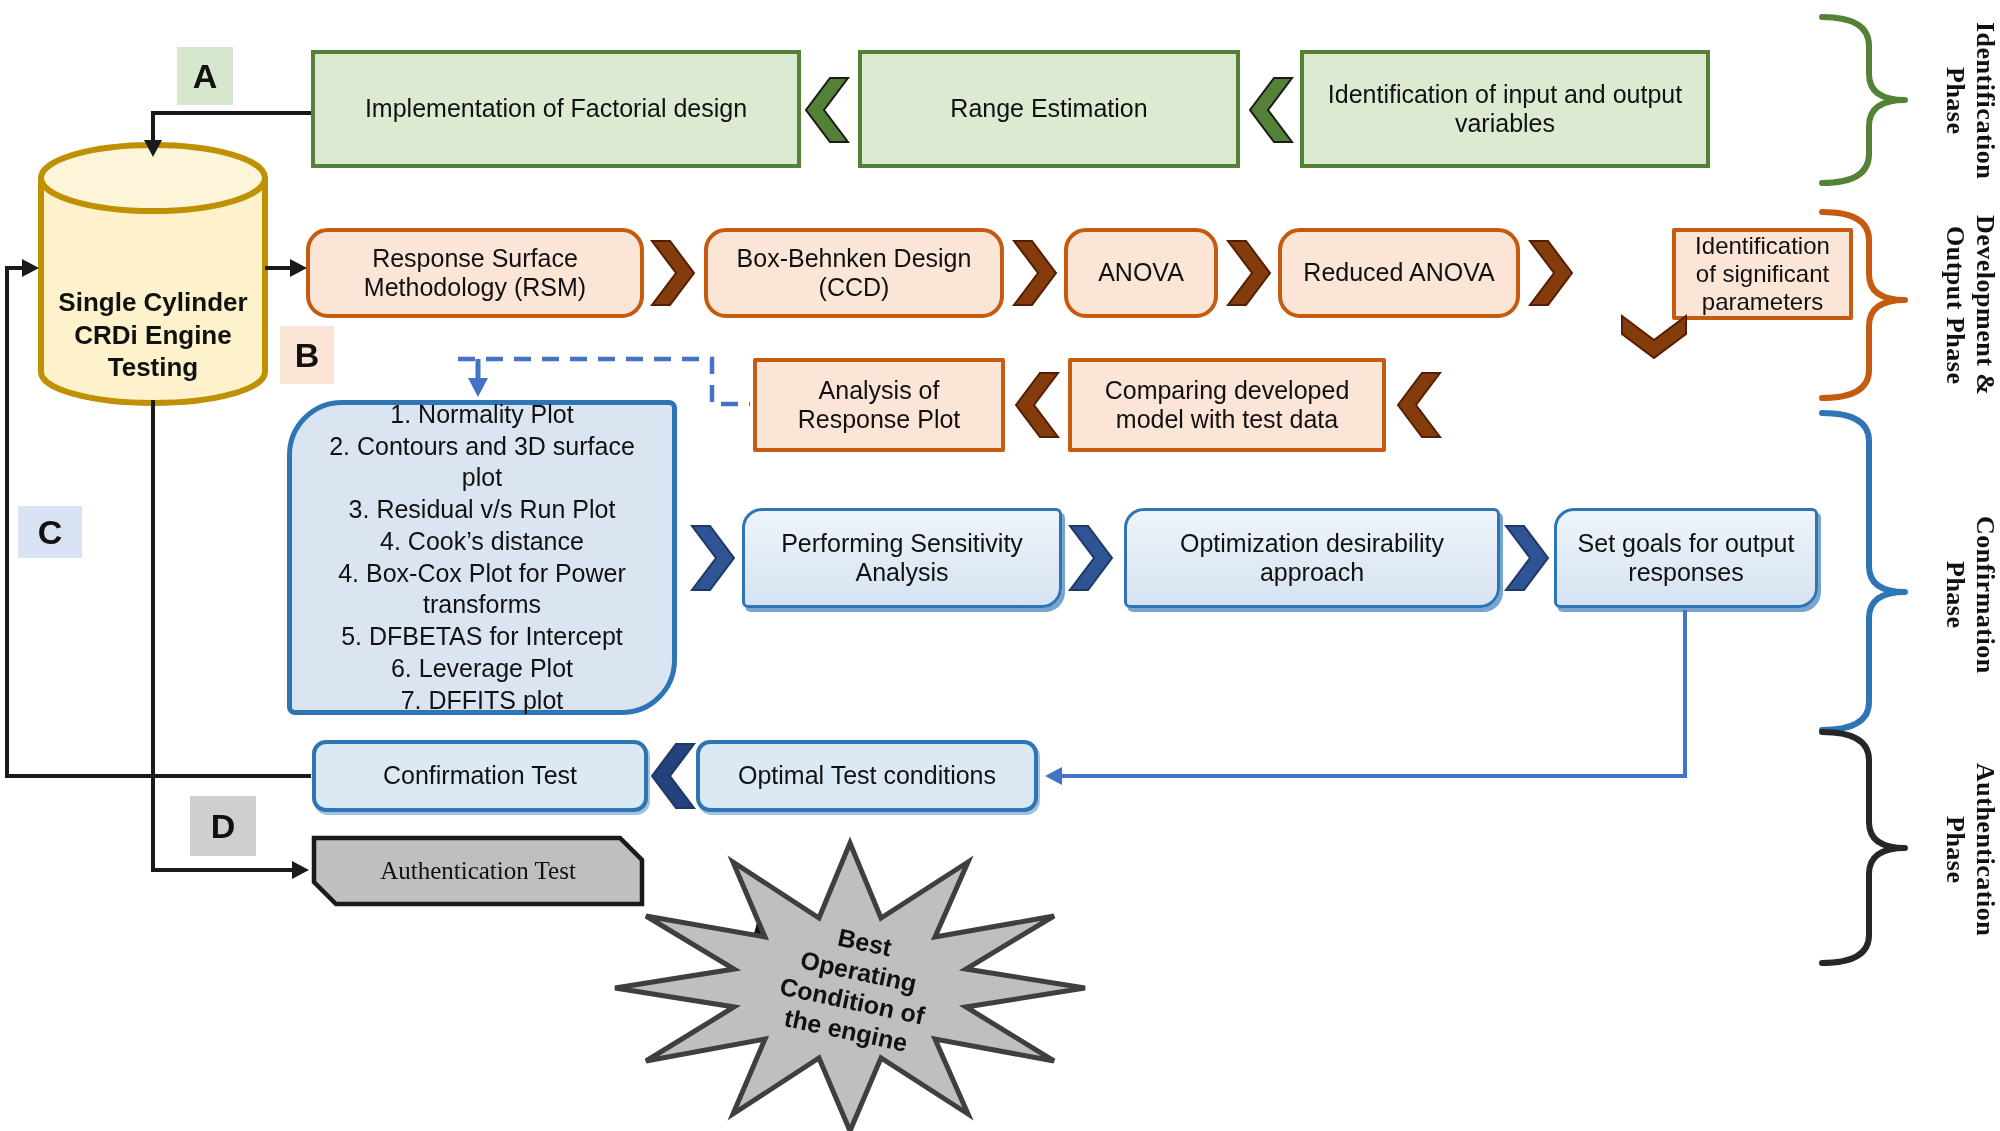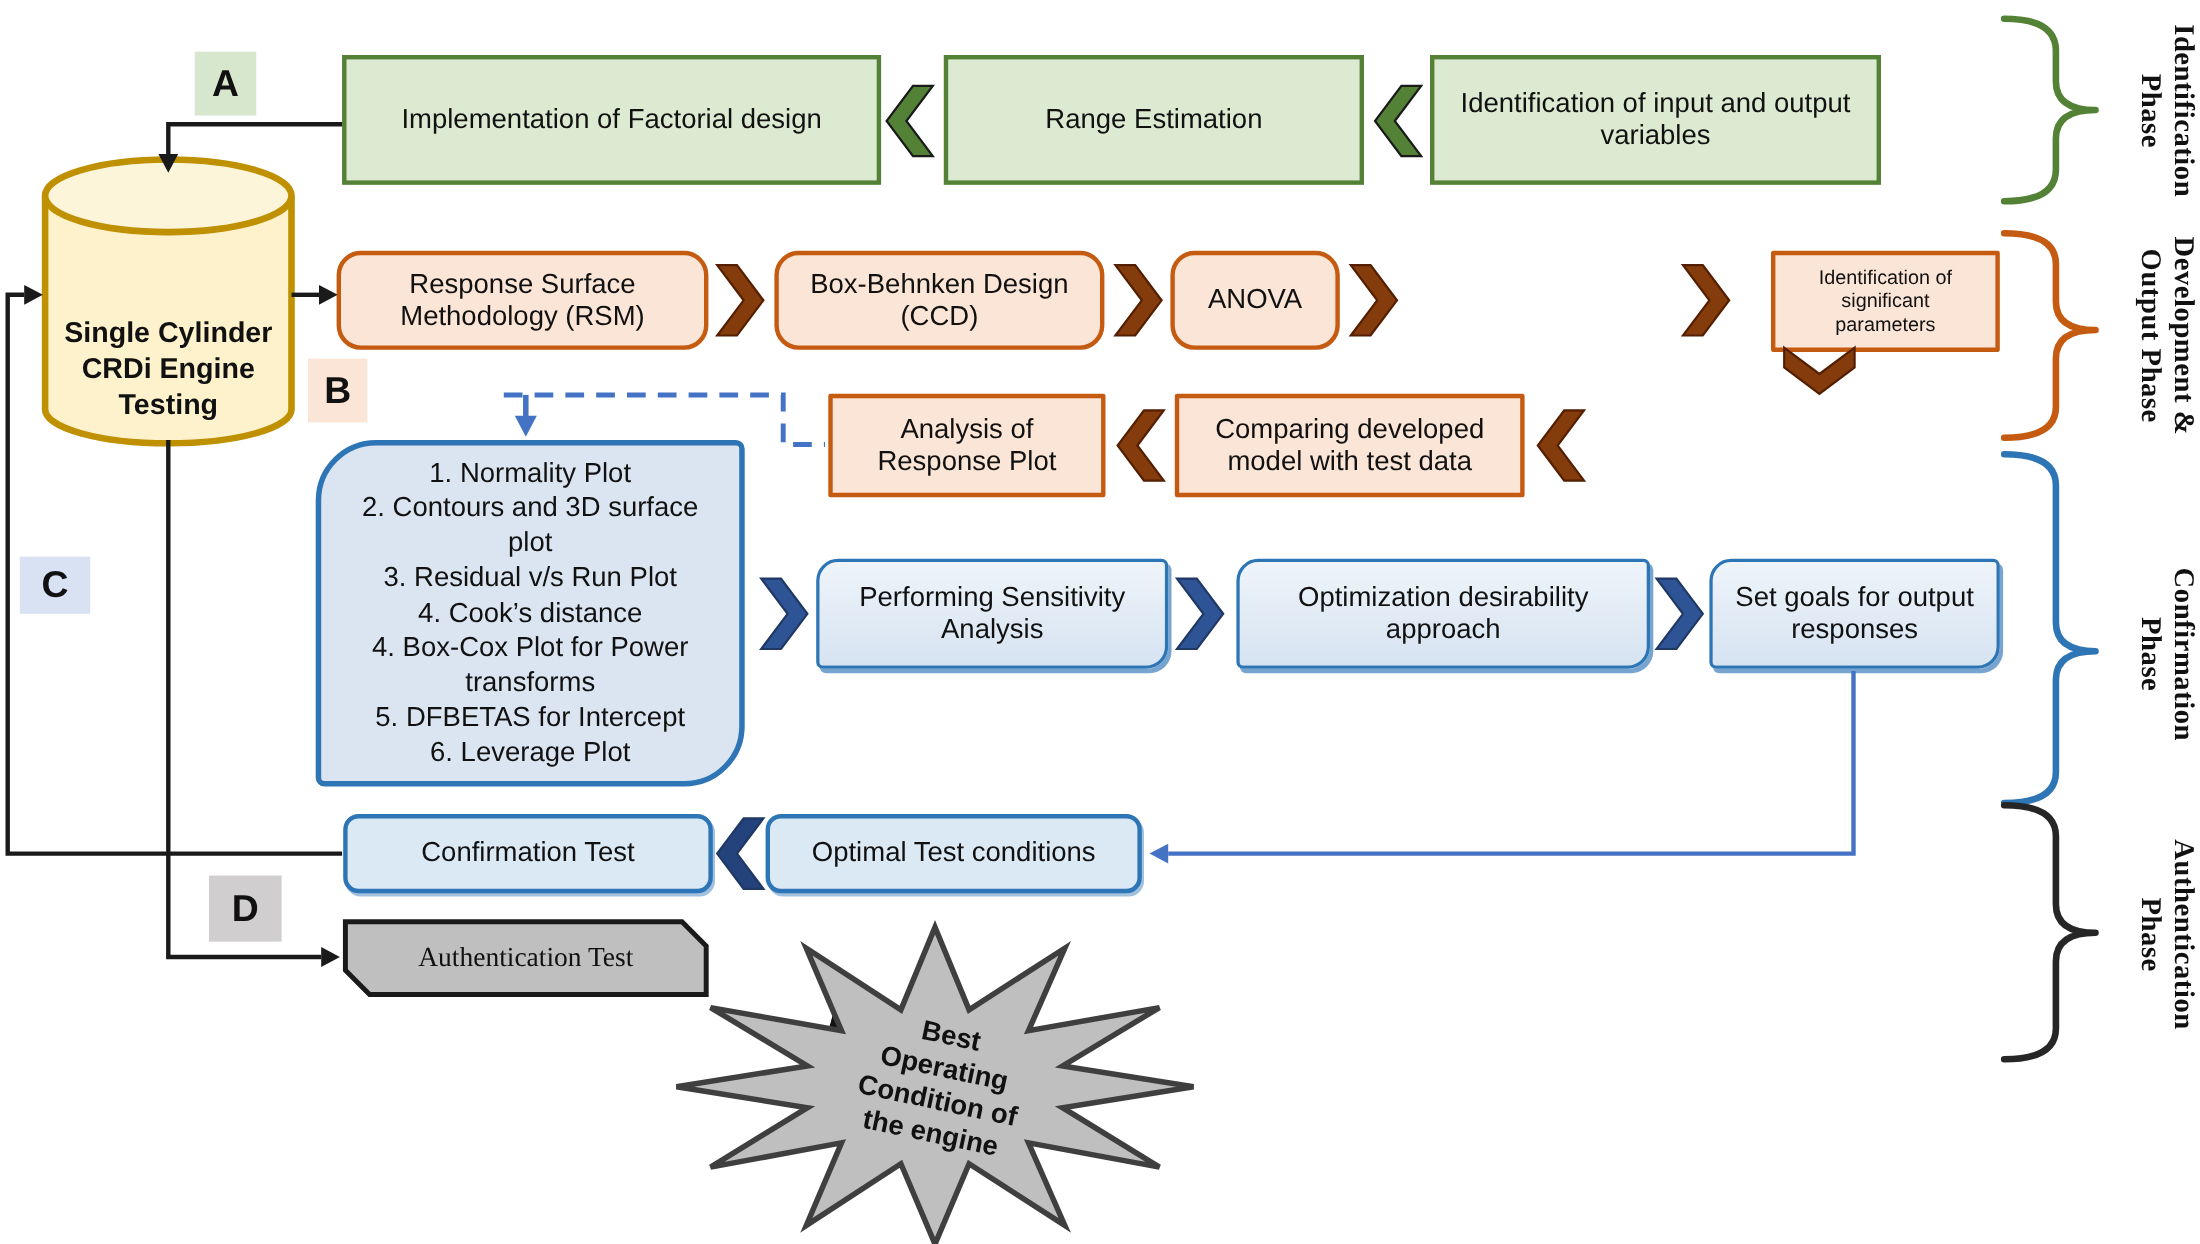--- a/index.html
+++ b/index.html
@@ -55,39 +55,43 @@
 
     <div class="box orange-round" style="left:306px;top:228px;width:338px;height:90px">
       <span>Response Surface Methodology (RSM)</span>
     </div>
     <div class="box orange-round" style="left:704px;top:228px;width:300px;height:90px">
       <span>Box-Behnken Design (CCD)</span>
     </div>
     <div class="box orange-round" style="left:1064px;top:228px;width:154px;height:90px">
       <span>ANOVA</span>
     </div>
-    <div class="box orange-rect" style="left:1610px;top:228px;width:208px;height:92px;font-size:18px">
+    <div class="box orange-round" style="left:1278px;top:228px;width:242px;height:90px">
+      <span>Reduced ANOVA</span>
+    </div>
+    <div class="box orange-rect" style="left:1672px;top:228px;width:181px;height:92px;font-size:24px">
       <span>Identification of significant parameters</span>
     </div>
 
     <div class="box orange-rect" style="left:753px;top:358px;width:252px;height:94px">
       <span>Analysis of Response Plot</span>
     </div>
     <div class="box orange-rect" style="left:1068px;top:358px;width:318px;height:94px">
       <span>Comparing developed model with test data</span>
     </div>
 
     <div class="panel">
       <div>1.  Normality Plot</div>
       <div>2. Contours and 3D surface plot</div>
       <div>3. Residual v/s Run Plot</div>
       <div>4. Cook’s distance</div>
       <div>4. Box-Cox Plot for Power transforms</div>
       <div>5. DFBETAS for Intercept</div>
       <div>6. Leverage Plot</div>
+      <div>7. DFFITS plot</div>
     </div>
 
     <div class="box blue-soft" style="left:742px;top:508px;width:320px;height:100px">
       <span>Performing Sensitivity Analysis</span>
     </div>
     <div class="box blue-soft" style="left:1124px;top:508px;width:376px;height:100px">
       <span>Optimization desirability approach</span>
     </div>
     <div class="box blue-soft" style="left:1554px;top:508px;width:264px;height:100px">
       <span>Set goals for output responses</span>

